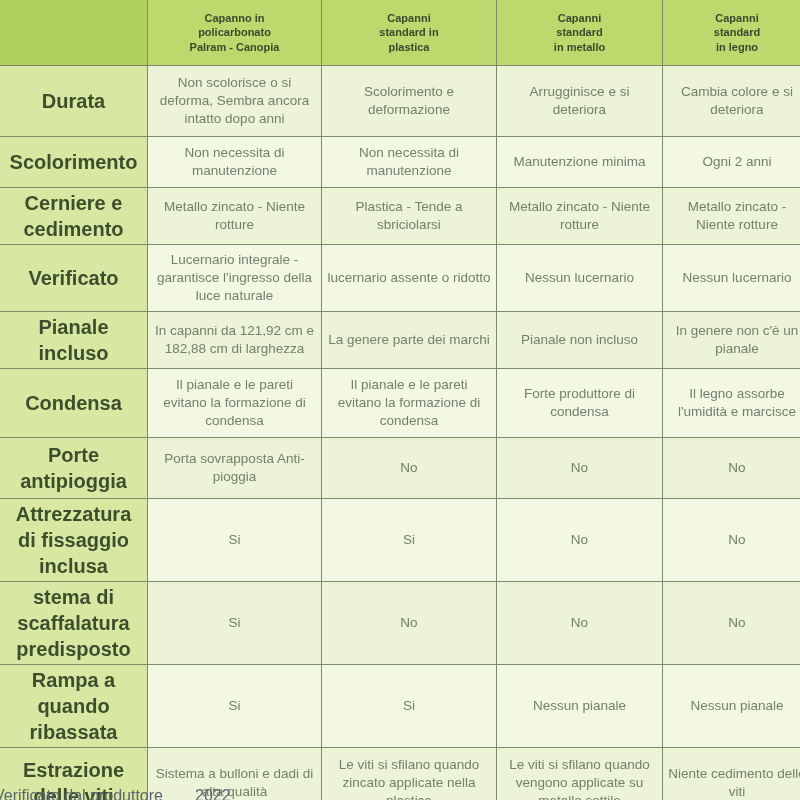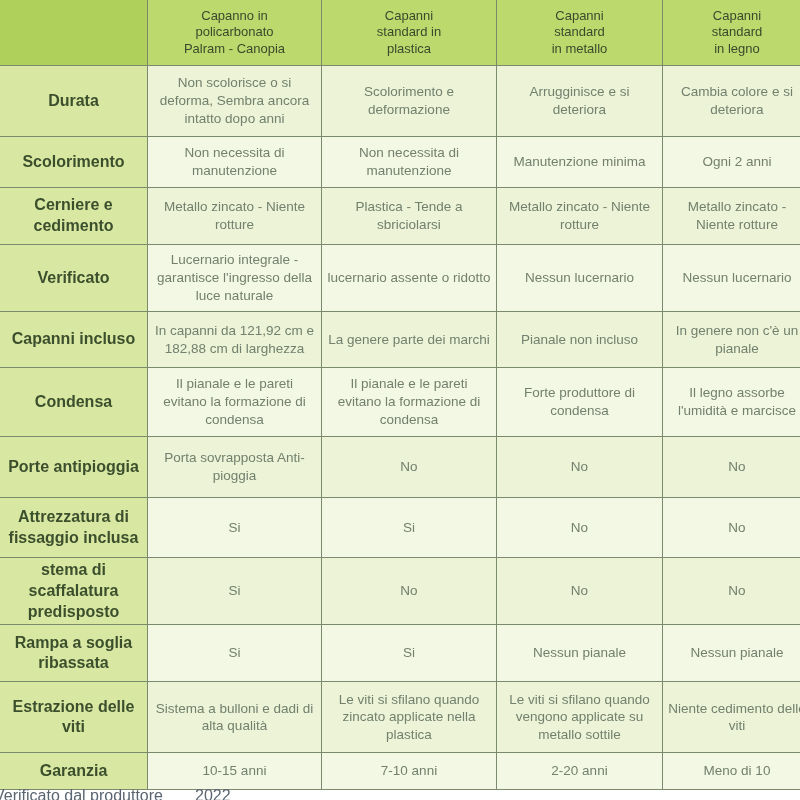--- a/index.html
+++ b/index.html
@@ -28,32 +28,32 @@
   table.cmp td, table.cmp th {
     border: 1px solid #7b896d;
     text-align: center;
     vertical-align: middle;
     padding: 2px 5px;
     overflow: hidden;
   }
   th.hdr {
     background: #bcd96d;
     color: #3a492c;
-    font-size: 13px;
-    font-weight: normal;
+    font-size: 11px;
+    font-weight: bold;
     line-height: 1.28;
     white-space: pre-line;
   }
   td.corner {
     background: #b0d05c;
   }
   th.rowlabel {
     background: #d8e8a2;
     color: #3c4f2d;
-    font-size: 16px;
+    font-size: 20px;
     font-weight: bold;
     line-height: 1.3;
   }
   td.data {
     color: #72806d;
     font-size: 13.5px;
     line-height: 1.32;
   }
   tr.shade-a td.data { background: #ecf3d7; }
   tr.shade-b td.data { background: #f3f8e5; }
@@ -123,21 +123,21 @@
 
       <tr class="shade-b" style="height:67px">
         <th class="rowlabel">Verificato</th>
         <td class="data">Lucernario integrale - garantisce l'ingresso della luce naturale</td>
         <td class="data">lucernario assente o ridotto</td>
         <td class="data">Nessun lucernario</td>
         <td class="data">Nessun lucernario</td>
       </tr>
 
       <tr class="shade-a" style="height:56px">
-        <th class="rowlabel">Capanni incluso</th>
+        <th class="rowlabel">Pianale incluso</th>
         <td class="data">In capanni da 121,92 cm e 182,88 cm di larghezza</td>
         <td class="data">La genere parte dei marchi</td>
         <td class="data">Pianale non incluso</td>
         <td class="data">In genere non c'è un pianale</td>
       </tr>
 
       <tr class="shade-b" style="height:69px">
         <th class="rowlabel">Condensa</th>
         <td class="data">Il pianale e le pareti evitano la formazione di condensa</td>
         <td class="data">Il pianale e le pareti evitano la formazione di condensa</td>
@@ -163,21 +163,21 @@
 
       <tr class="shade-a" style="height:57px">
         <th class="rowlabel">stema di scaffalatura predisposto</th>
         <td class="data">Si</td>
         <td class="data">No</td>
         <td class="data">No</td>
         <td class="data">No</td>
       </tr>
 
       <tr class="shade-b" style="height:57px">
-        <th class="rowlabel">Rampa a soglia ribassata</th>
+        <th class="rowlabel">Rampa a quando ribassata</th>
         <td class="data">Si</td>
         <td class="data">Si</td>
         <td class="data">Nessun pianale</td>
         <td class="data">Nessun pianale</td>
       </tr>
 
       <tr class="shade-a" style="height:71px">
         <th class="rowlabel">Estrazione delle viti</th>
         <td class="data">Sistema a bulloni e dadi di alta qualità</td>
         <td class="data">Le viti si sfilano quando zincato applicate nella plastica</td>

